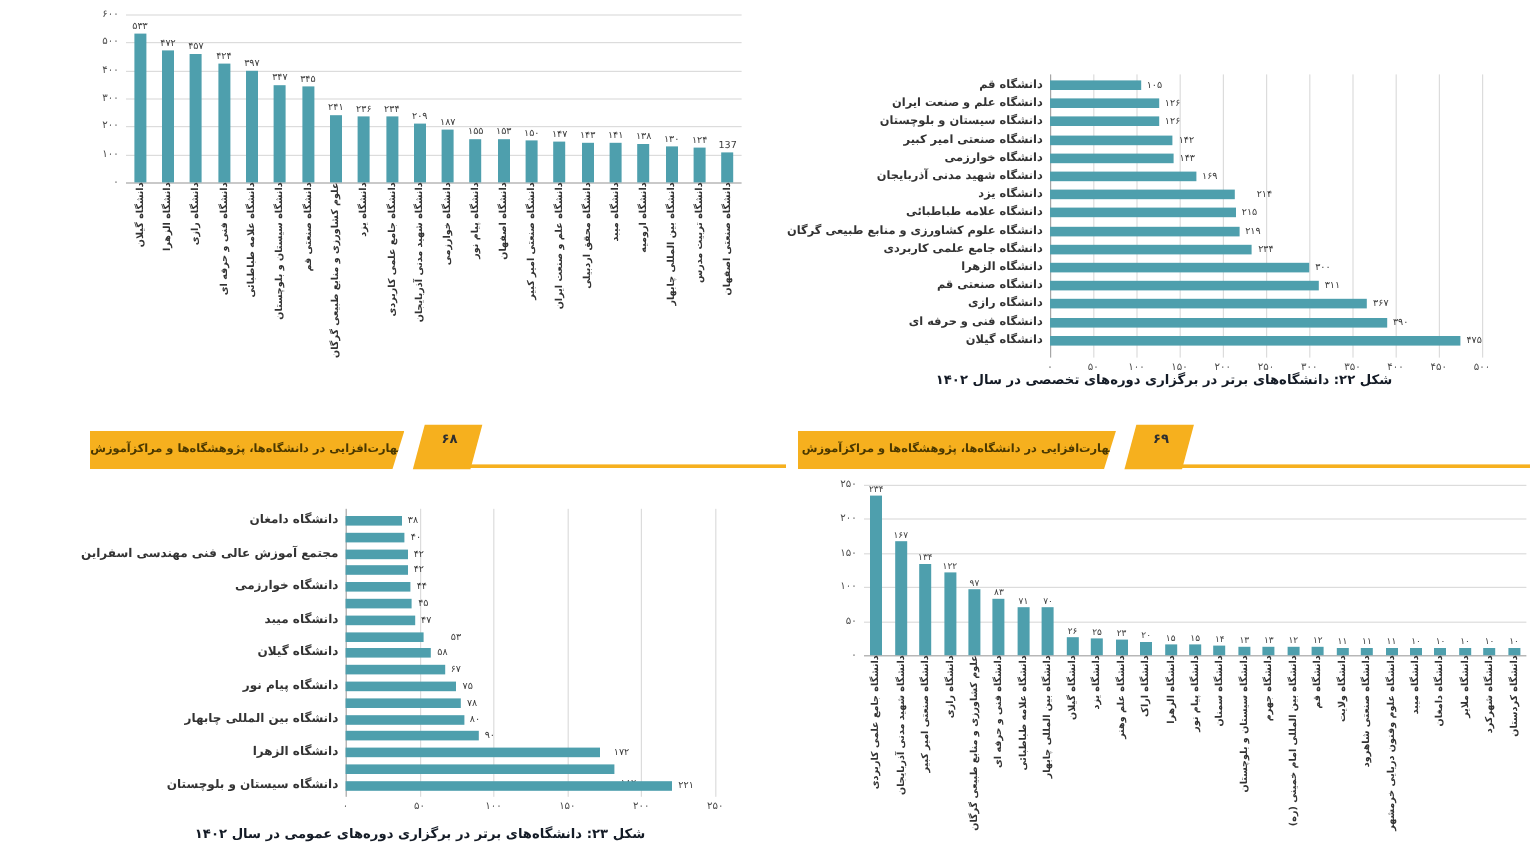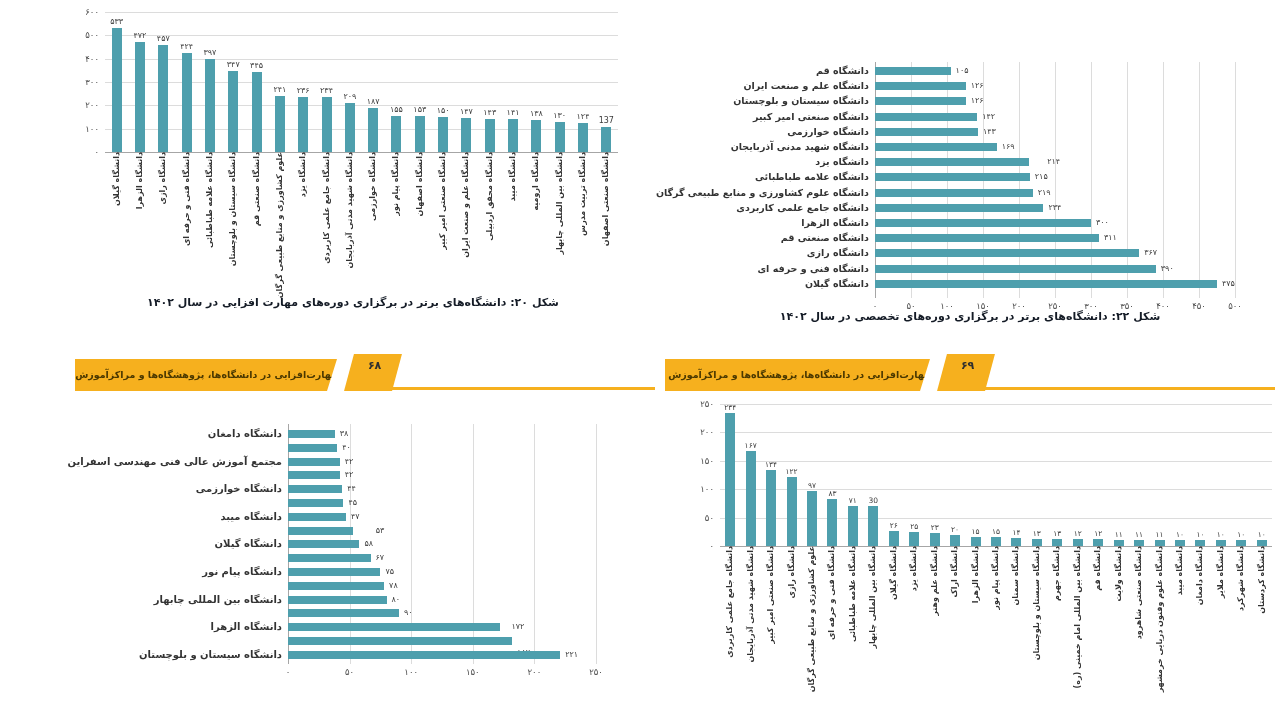--- a/index.html
+++ b/index.html
@@ -113,21 +113,20 @@
       <div class="bar" style="left: 476.705px; top: 117.667px; width: 10px; height: 30.3333px;"></div>
       <div class="val" style="left: 466.705px; top: 106.667px; width: 30px; font-size: 8px;">۱۳۰</div>
       <div class="vcat" style="left: 474.705px; top: 281px; width: 133px; font-size: 8px;">دانشگاه بین المللی چابهار</div>
       <div class="bar" style="left: 500.023px; top: 119.067px; width: 10px; height: 28.9333px;"></div>
       <div class="val" style="left: 490.023px; top: 108.067px; width: 30px; font-size: 8px;">۱۲۴</div>
       <div class="vcat" style="left: 498.023px; top: 281px; width: 133px; font-size: 8px;">دانشگاه تربیت مدرس</div>
       <div class="bar" style="left: 523.341px; top: 122.8px; width: 10px; height: 25.2px;"></div>
       <div class="val" style="left: 513.341px; top: 111.8px; width: 30px; font-size: 8px;">137</div>
       <div class="vcat" style="left: 521.341px; top: 281px; width: 133px; font-size: 8px;">دانشگاه صنعتی اصفهان</div>
     </div>
-  <div class="caption cap20">شکل ۲۰: دانشگاه‌های برتر در برگزاری دوره‌های مهارت افزایی در سال ۱۴۰۲</div>
 
   <div class="chart" id="fig22" style="left: 660px; top: 58px; width: 620px; height: 250px;">
       <div class="grid v axis" style="left: 215px; top: 4px; height: 236px;"></div>
       <div class="tick" style="left: 203px; top: 243px; width: 24px; text-align: center;">۰</div>
       <div class="grid v" style="left: 251px; top: 4px; height: 236px;"></div>
       <div class="tick" style="left: 239px; top: 243px; width: 24px; text-align: center;">۵۰</div>
       <div class="grid v" style="left: 287px; top: 4px; height: 236px;"></div>
       <div class="tick" style="left: 275px; top: 243px; width: 24px; text-align: center;">۱۰۰</div>
       <div class="grid v" style="left: 323px; top: 4px; height: 236px;"></div>
       <div class="tick" style="left: 311px; top: 243px; width: 24px; text-align: center;">۱۵۰</div>
@@ -259,20 +258,21 @@
       <div class="val" style="left: 333.88px; top: 190.4px; width: 26px; font-size: 8px; text-align: left;">۹۰</div>
       <div class="hcat" style="left: 2px; top: 203.2px; width: 210px; font-size: 10px;">دانشگاه الزهرا</div>
       <div class="bar" style="left: 218px; top: 205.2px; width: 211.904px; height: 8px;"></div>
       <div class="val" style="left: 434.904px; top: 204.2px; width: 26px; font-size: 8px; text-align: center;">۱۷۲</div>
       <div class="bar" style="left: 218px; top: 219px; width: 224.224px; height: 8px;"></div>
       <div class="val" style="left: 447.224px; top: 202px; width: 26px; font-size: 8px; text-align: left; margin-top: 28px;">۱۸۲</div>
       <div class="hcat" style="left: 2px; top: 230.8px; width: 210px; font-size: 10px;">دانشگاه سیستان و بلوچستان</div>
       <div class="bar" style="left: 218px; top: 232.8px; width: 272.272px; height: 8px;"></div>
       <div class="val" style="left: 495.272px; top: 231.8px; width: 26px; font-size: 8px; text-align: left;">۲۲۱</div>
     </div>
+  <div class="caption cap23">شکل ۲۳: دانشگاه‌های برتر در برگزاری دوره‌های عمومی در سال ۱۴۰۲</div>
 
   <div class="chart" id="fig28" style="left: 678px; top: 390px; width: 600px; height: 300px;">
       <div class="grid h axis" style="left: 42px; top: 156px; width: 552px;"></div>
       <div class="tick" style="left: 8px; top: 151px; width: 28px; text-align: right;">۰</div>
       <div class="grid h" style="left: 42px; top: 127.6px; width: 552px;"></div>
       <div class="tick" style="left: 8px; top: 122.6px; width: 28px; text-align: right;">۵۰</div>
       <div class="grid h" style="left: 42px; top: 99.2px; width: 552px;"></div>
       <div class="tick" style="left: 8px; top: 94.2px; width: 28px; text-align: right;">۱۰۰</div>
       <div class="grid h" style="left: 42px; top: 70.8px; width: 552px;"></div>
       <div class="tick" style="left: 8px; top: 65.8px; width: 28px; text-align: right;">۱۵۰</div>
@@ -295,21 +295,21 @@
       <div class="bar" style="left: 129px; top: 100.904px; width: 10px; height: 55.096px;"></div>
       <div class="val" style="left: 119px; top: 90.904px; width: 30px; font-size: 7.5px;">۹۷</div>
       <div class="vcat" style="left: 127px; top: 296px; width: 140px; font-size: 8px;">علوم کشاورزی و منابع طبیعی گرگان</div>
       <div class="bar" style="left: 149.444px; top: 108.856px; width: 10px; height: 47.144px;"></div>
       <div class="val" style="left: 139.444px; top: 98.856px; width: 30px; font-size: 7.5px;">۸۳</div>
       <div class="vcat" style="left: 147.444px; top: 296px; width: 140px; font-size: 8px;">دانشگاه فنی و حرفه ای</div>
       <div class="bar" style="left: 169.889px; top: 115.672px; width: 10px; height: 40.328px;"></div>
       <div class="val" style="left: 159.889px; top: 105.672px; width: 30px; font-size: 7.5px;">۷۱</div>
       <div class="vcat" style="left: 167.889px; top: 296px; width: 140px; font-size: 8px;">دانشگاه علامه طباطبائی</div>
       <div class="bar" style="left: 190.333px; top: 116.24px; width: 10px; height: 39.76px;"></div>
-      <div class="val" style="left: 180.333px; top: 106.24px; width: 30px; font-size: 7.5px;">30</div>
+      <div class="val" style="left: 180.333px; top: 106.24px; width: 30px; font-size: 7.5px;">۷۰</div>
       <div class="vcat" style="left: 188.333px; top: 296px; width: 140px; font-size: 8px;">دانشگاه بین المللی چابهار</div>
       <div class="bar" style="left: 210.778px; top: 141.232px; width: 10px; height: 14.768px;"></div>
       <div class="val" style="left: 200.778px; top: 131.232px; width: 30px; font-size: 7.5px;">۲۶</div>
       <div class="vcat" style="left: 208.778px; top: 296px; width: 140px; font-size: 8px;">دانشگاه گیلان</div>
       <div class="bar" style="left: 231.222px; top: 141.8px; width: 10px; height: 14.2px;"></div>
       <div class="val" style="left: 221.222px; top: 131.8px; width: 30px; font-size: 7.5px;">۲۵</div>
       <div class="vcat" style="left: 229.222px; top: 296px; width: 140px; font-size: 8px;">دانشگاه یزد</div>
       <div class="bar" style="left: 251.667px; top: 142.936px; width: 10px; height: 13.064px;"></div>
       <div class="val" style="left: 241.667px; top: 132.936px; width: 30px; font-size: 7.5px;">۲۳</div>
       <div class="vcat" style="left: 249.667px; top: 296px; width: 140px; font-size: 8px;">دانشگاه علم وهنر</div>

